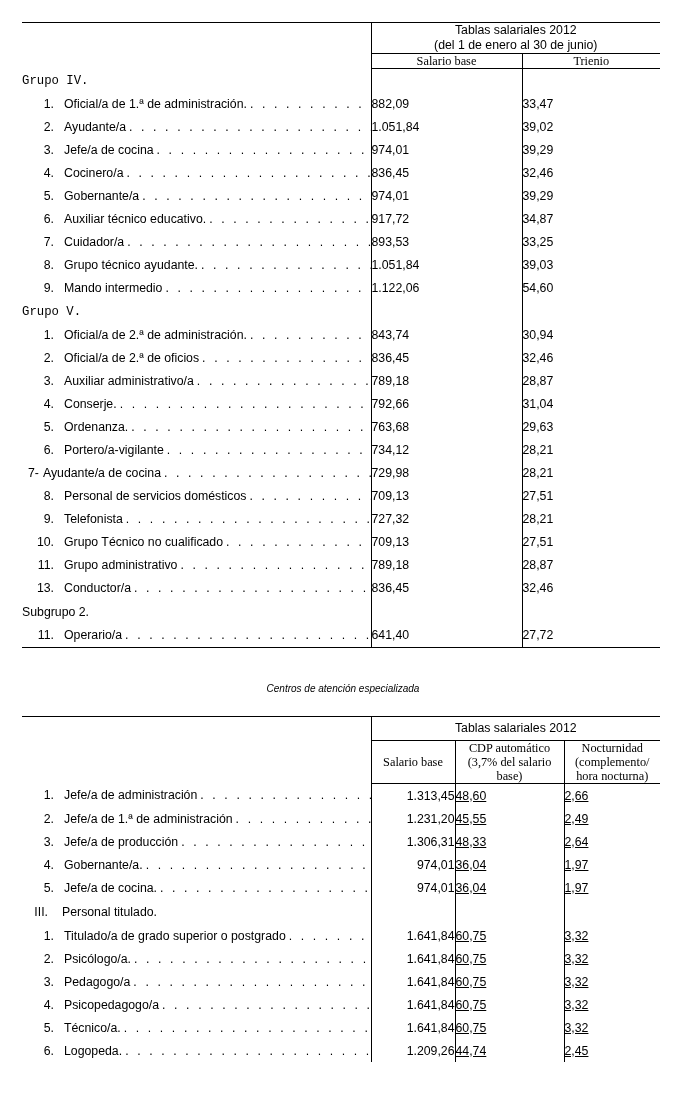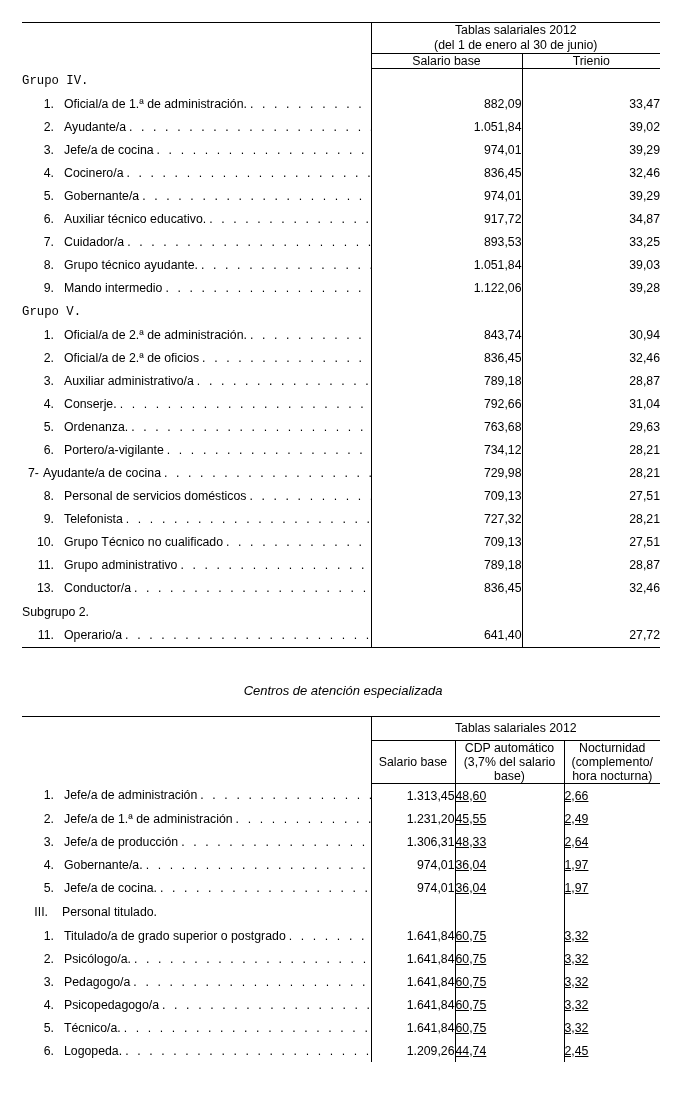--- a/index.html
+++ b/index.html
@@ -47,32 +47,32 @@
   
   .hd {
     text-align: center;
     line-height: 15px;
     padding: 5px 2px 5px 2px;
   }
   .hd-sub {
     text-align: center;
     line-height: 14px;
     padding: 6px 2px 6px 2px;
+    font-family: Liberation Serif, serif;
   }
 
   
   .c-label {
     text-align: left;
     padding: 0;
     height: 23px;
     white-space: nowrap;
     overflow: hidden;
   }
   .c-num {
-    text-align: right;
     padding-right: 46px;
     height: 23px;
     white-space: nowrap;
   }
   .c-num2 {
     text-align: right;
     padding-right: 26px;
     height: 23px;
     white-space: nowrap;
   }
@@ -152,21 +152,21 @@
     padding-left: 14px;
   }
 
   
   .caption {
     position: absolute;
     left: 0;
     width: 686px;
     text-align: center;
     font-style: italic;
-    font-size: 13px;
+    font-size: 10px;
   }
 </style>
 </head>
 <body>
 
 <div class="page">
 
   <table class="sal-table" id="table1" style="top:22px;">
     <colgroup>
       <col style="width:349px">
@@ -283,21 +283,21 @@
         </tr>
         <tr>
           <td class="c-label">
             <div class="row-line">
               <span class="idx">9.</span>
               <span class="nm">Mando intermedio</span>
               <span class="dots"></span>
             </div>
           </td>
           <td class="rule-left c-num">1.122,06</td>
-          <td class="rule-left c-num">39,28</td>
+          <td class="rule-left c-num">54,60</td>
         </tr>
         <tr>
           <td class="grp">Grupo V.</td>
           <td class="rule-left c-blank"></td>
           <td class="rule-left c-blank"></td>
         </tr>
         <tr>
           <td class="c-label">
             <div class="row-line">
               <span class="idx">1.</span>

